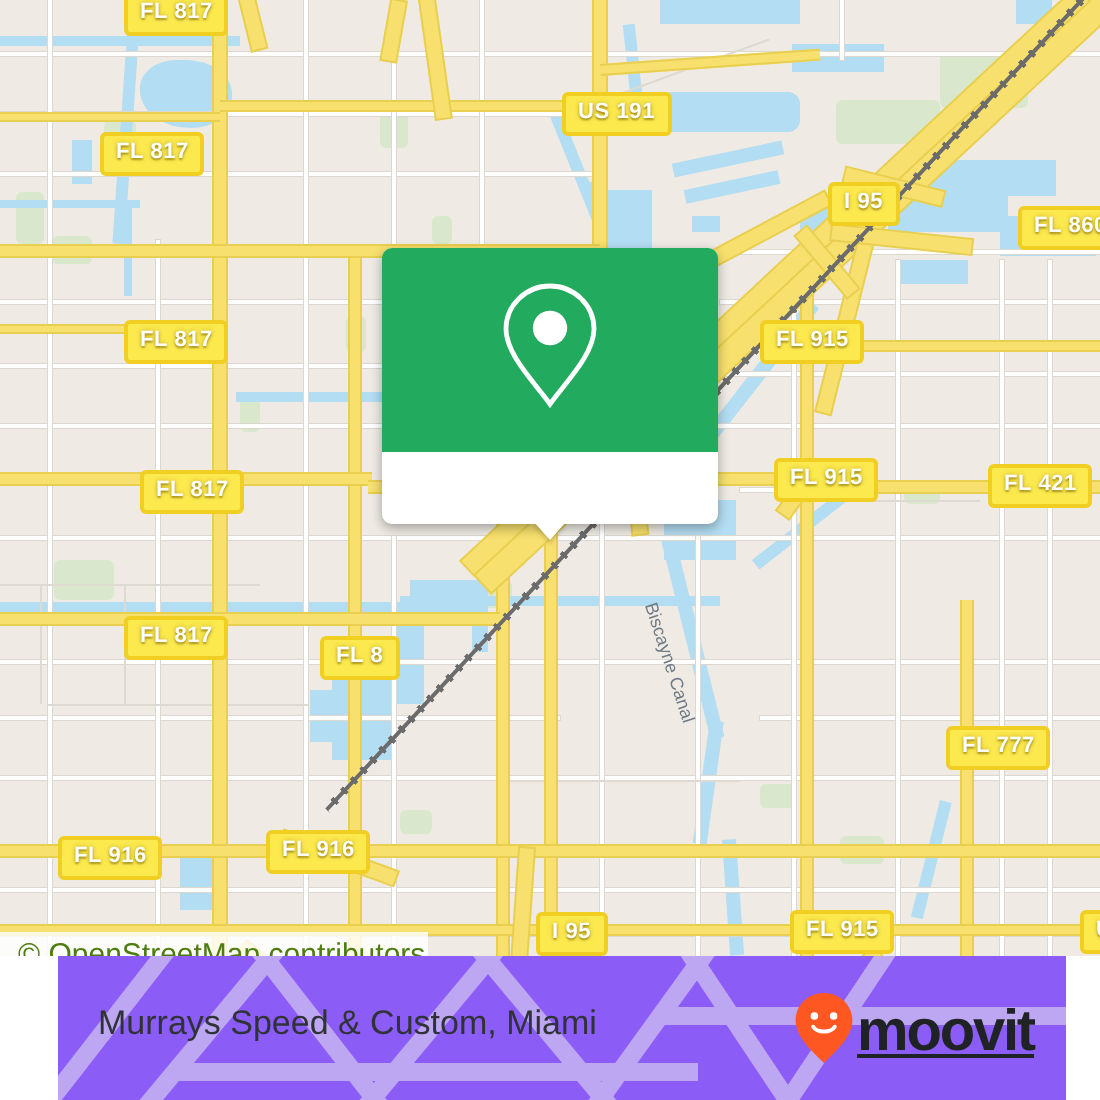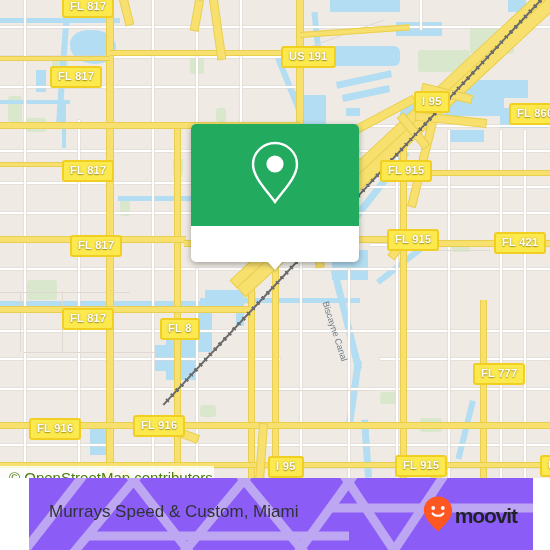--- a/index.html
+++ b/index.html
@@ -84,21 +84,21 @@
   }
   #footer-watermark{ position:absolute; left:0; top:0; width:550px; height:72px; opacity:.5; }
   #footer-title{
     position:absolute; left:20px; top:24px;
     font-size:17px; color:#2f3337; white-space:nowrap;
   }
   #moovit-logo{
     position:absolute; right:16px; top:18px;
     display:flex; align-items:center; gap:2px;
   }
-  #moovit-wordmark{ font-size:21px; font-weight:bold; color:#1f2326; letter-spacing:-1.1px; }
+  #moovit-wordmark{ font-size:29px; font-weight:bold; color:#1f2326; letter-spacing:-1.1px;text-decoration:underline; }
 </style>
 </head>
 <body>
 
 <div id="map-canvas">
 
   <div class="block" style="left:0;top:0;width:550px;height:478px;"></div>
 
   <div class="greenarea" style="left:8px;top:96px;width:14px;height:26px;"></div>
   <div class="greenarea" style="left:26px;top:118px;width:20px;height:14px;"></div>

